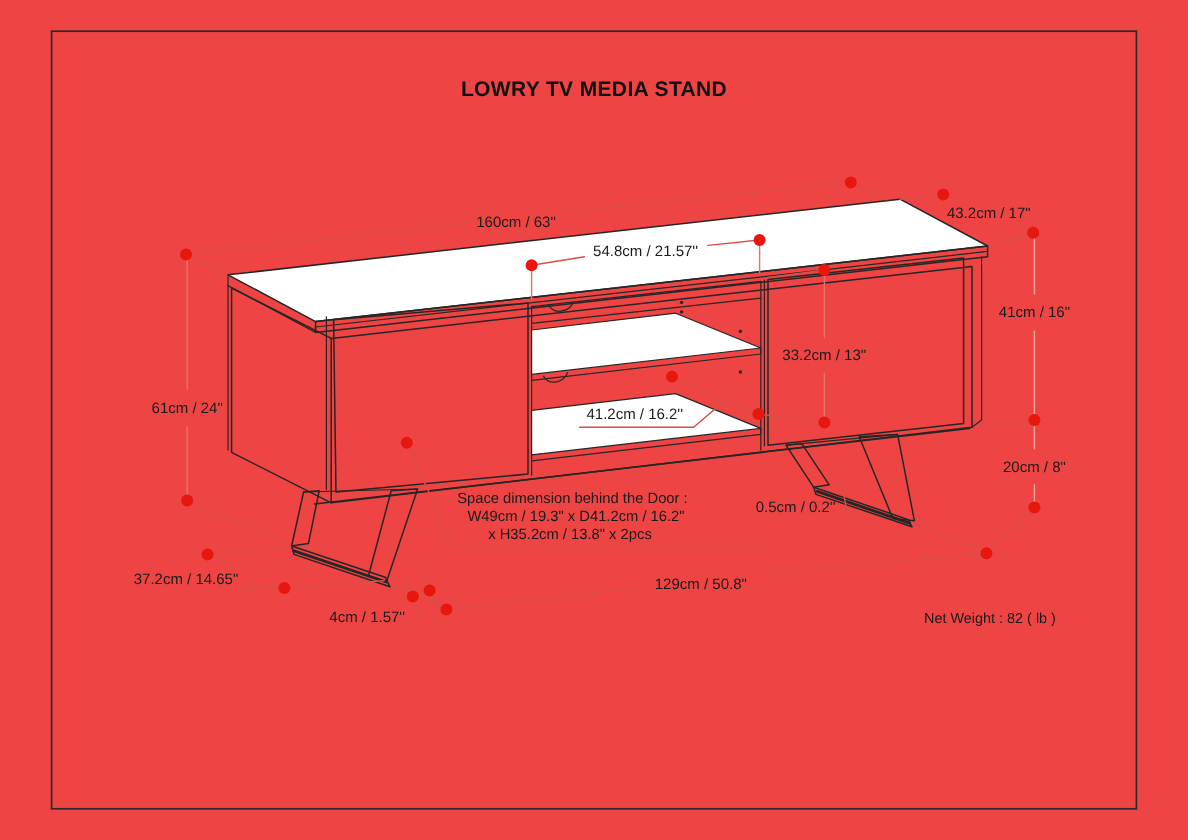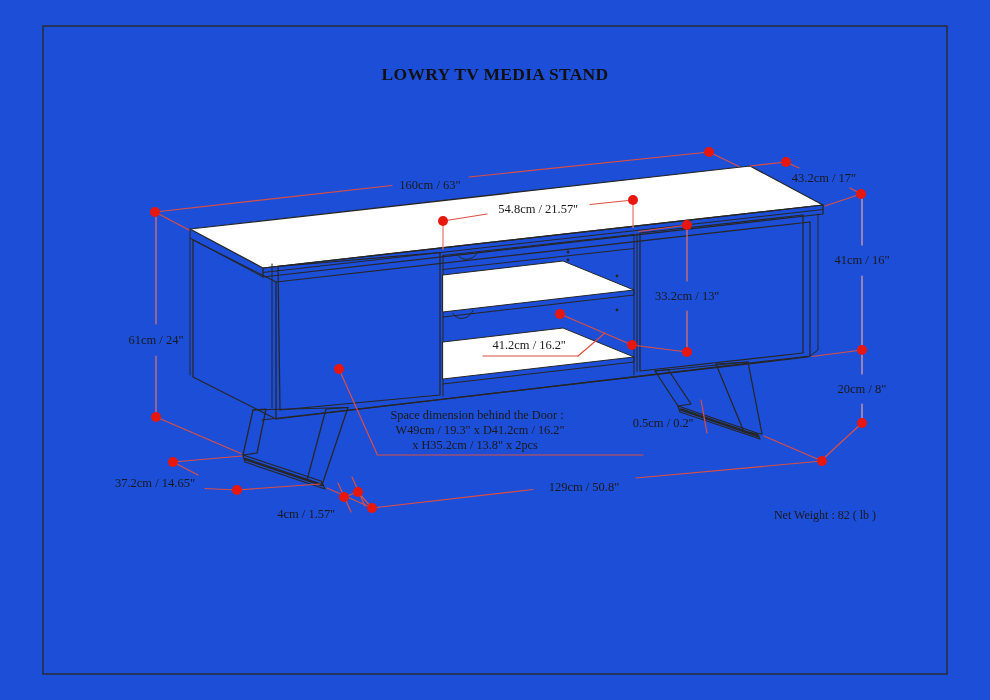--- a/index.html
+++ b/index.html
@@ -1,17 +1,17 @@
 <!DOCTYPE html>
 <html style="--red: #d94f45; --redmid: #e4736a; --redpale: #eda39b; --dot: #e7170e; --ink: #262626;"><head>
 <meta charset="utf-8">
 <style>
   html,body{margin:0;padding:0;background:#ffffff;}
-  .page{position:relative;width:990px;height:700px;background:#1d4ed8;overflow:hidden;
-        font-family:Liberation Serif, serif;}
+  .page{position:relative;width:990px;height:700px;background:#ef4444;overflow:hidden;
+        font-family:Liberation Sans, sans-serif;}
   svg{position:absolute;left:0;top:0;}
   .blk{stroke:var(--ink,#262626);stroke-width:1.25;fill:none;stroke-linejoin:round;stroke-linecap:round;}
   .blk-thin{stroke:var(--ink,#262626);stroke-width:1;fill:none;stroke-linejoin:round;stroke-linecap:round;}
   .blk-thick{stroke:var(--ink,#262626);stroke-width:2.4;fill:none;stroke-linecap:round;}
   .white{fill:#ffffff;}
   .red{stroke:var(--red,#d94f45);stroke-width:1.2;fill:none;stroke-linecap:round;}
   .red-pale{stroke:var(--redpale,#eda39b);stroke-width:1.2;fill:none;stroke-linecap:round;}
   .red-mid{stroke:var(--redmid,#e4736a);stroke-width:1.2;fill:none;stroke-linecap:round;}
   .dot{fill:var(--dot,#e7170e);stroke:none;}
   .pin{fill:#262626;stroke:none;}

